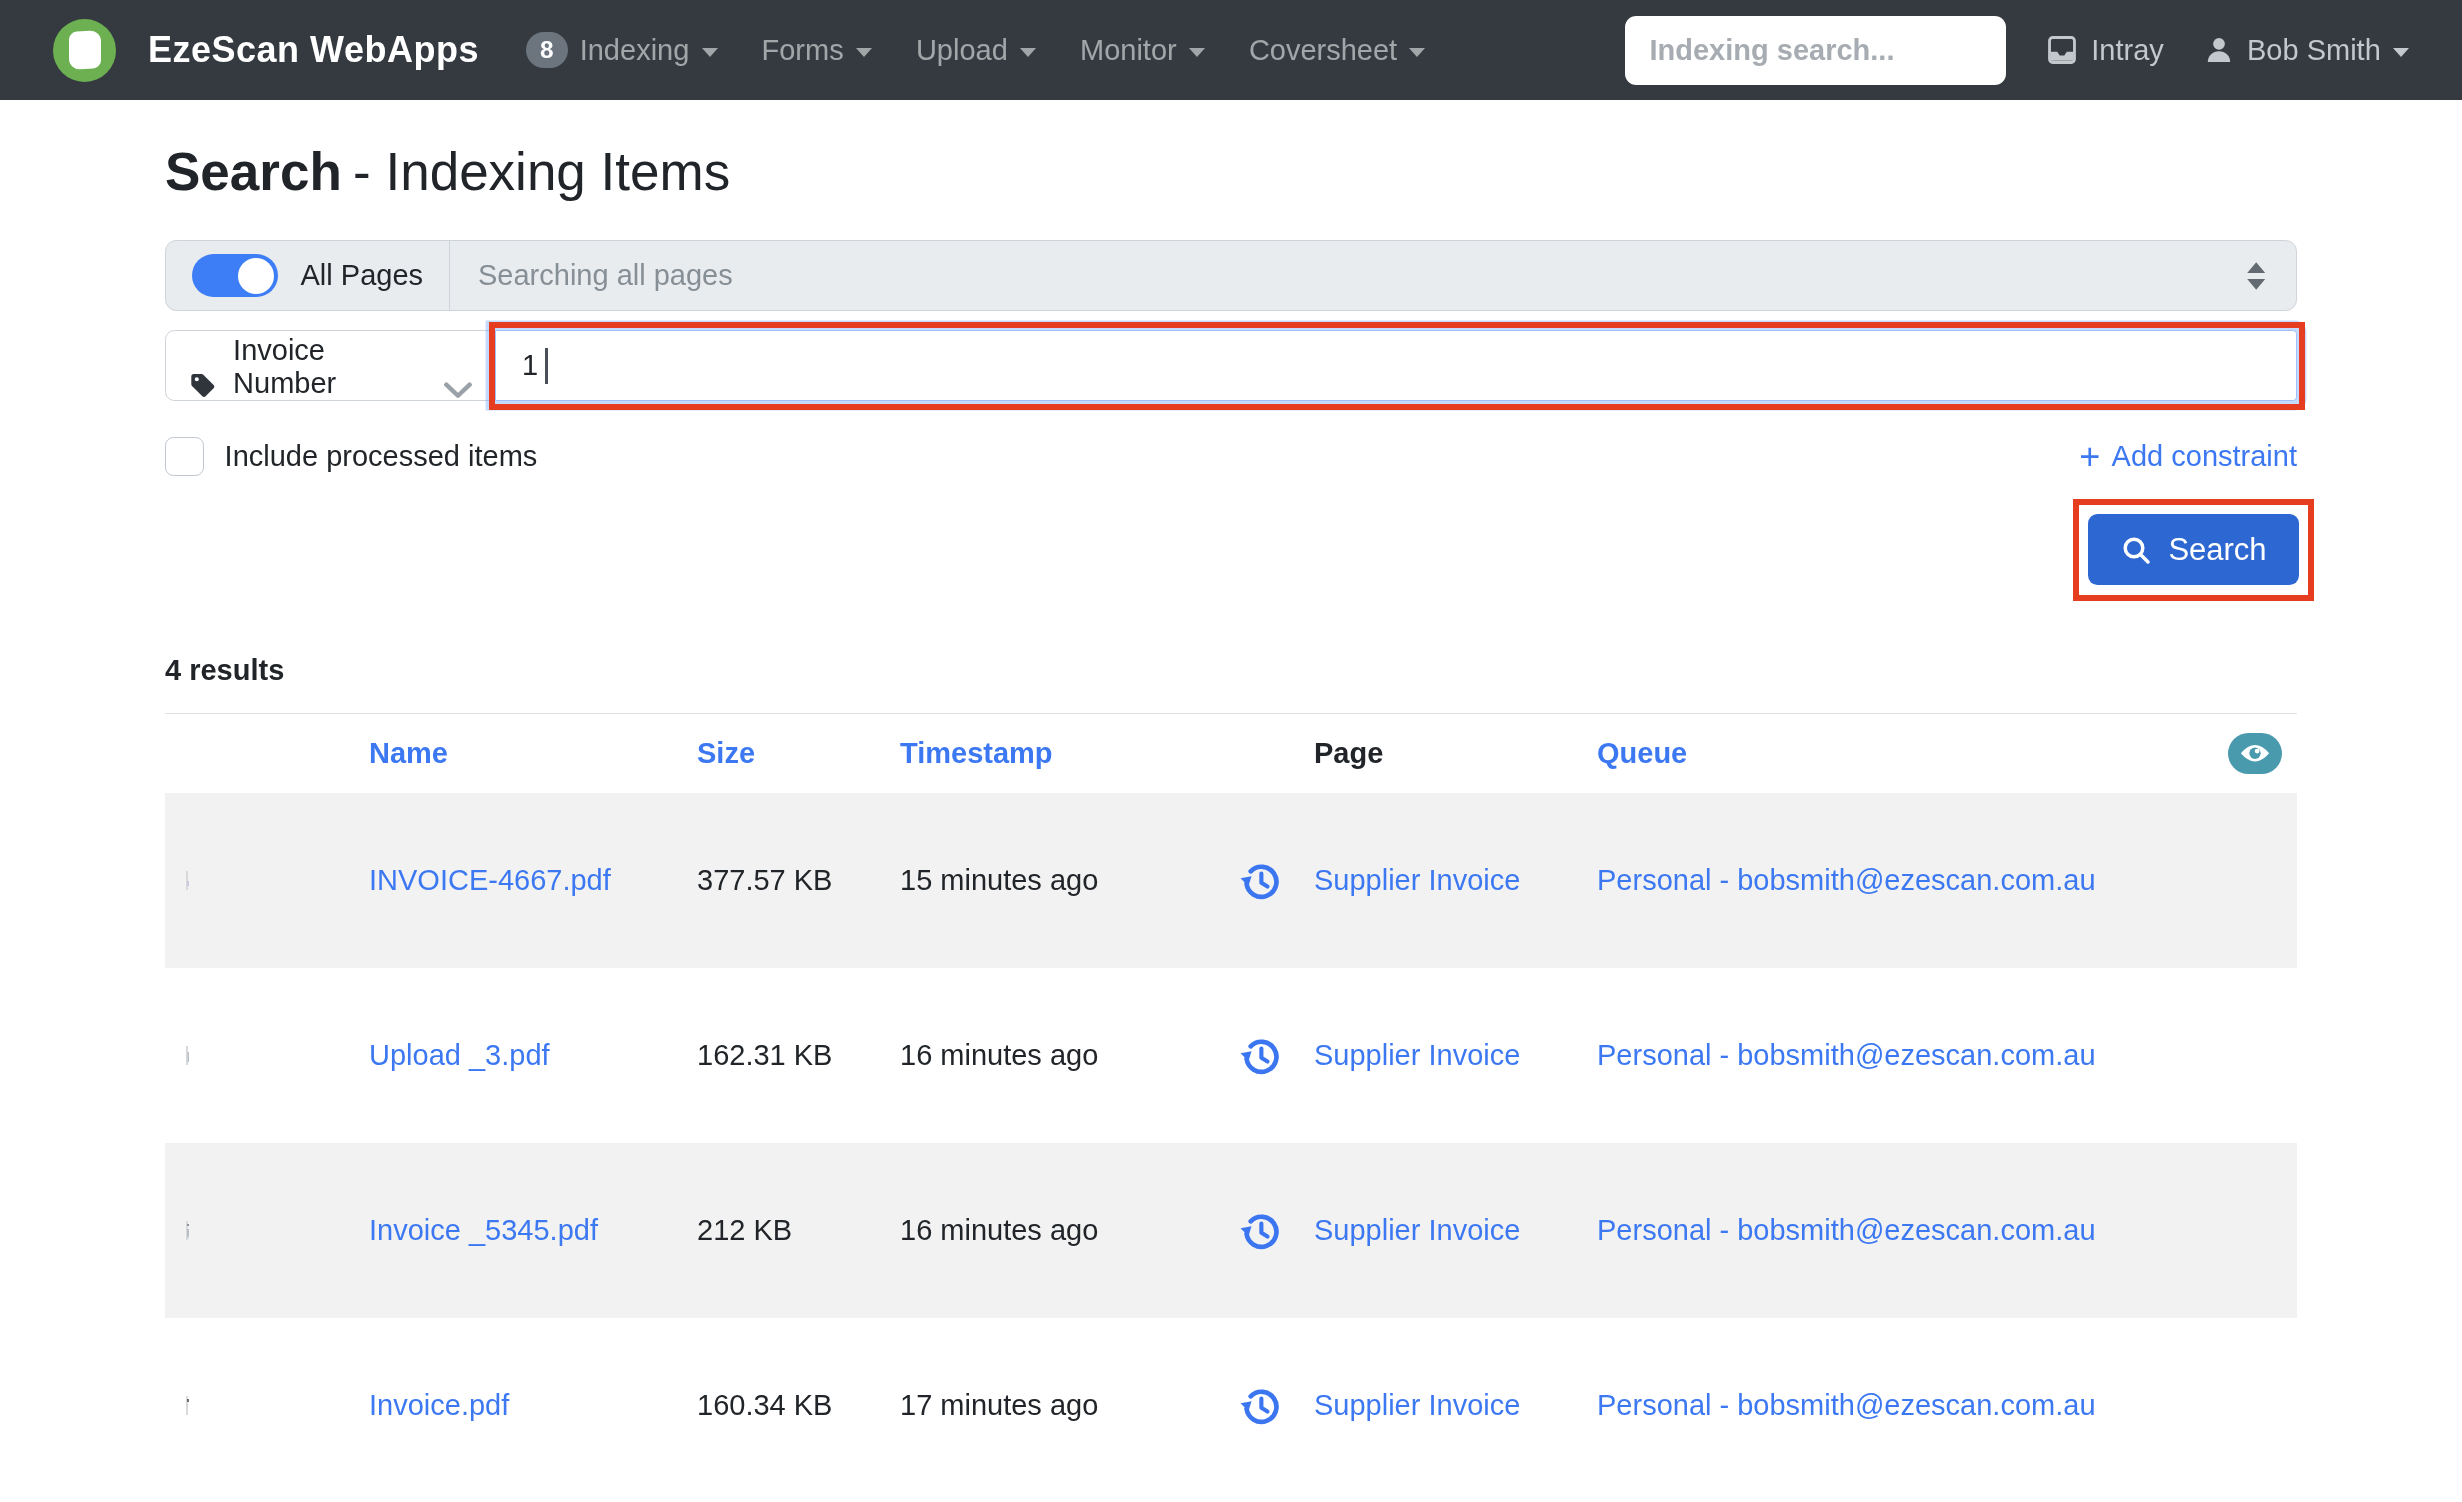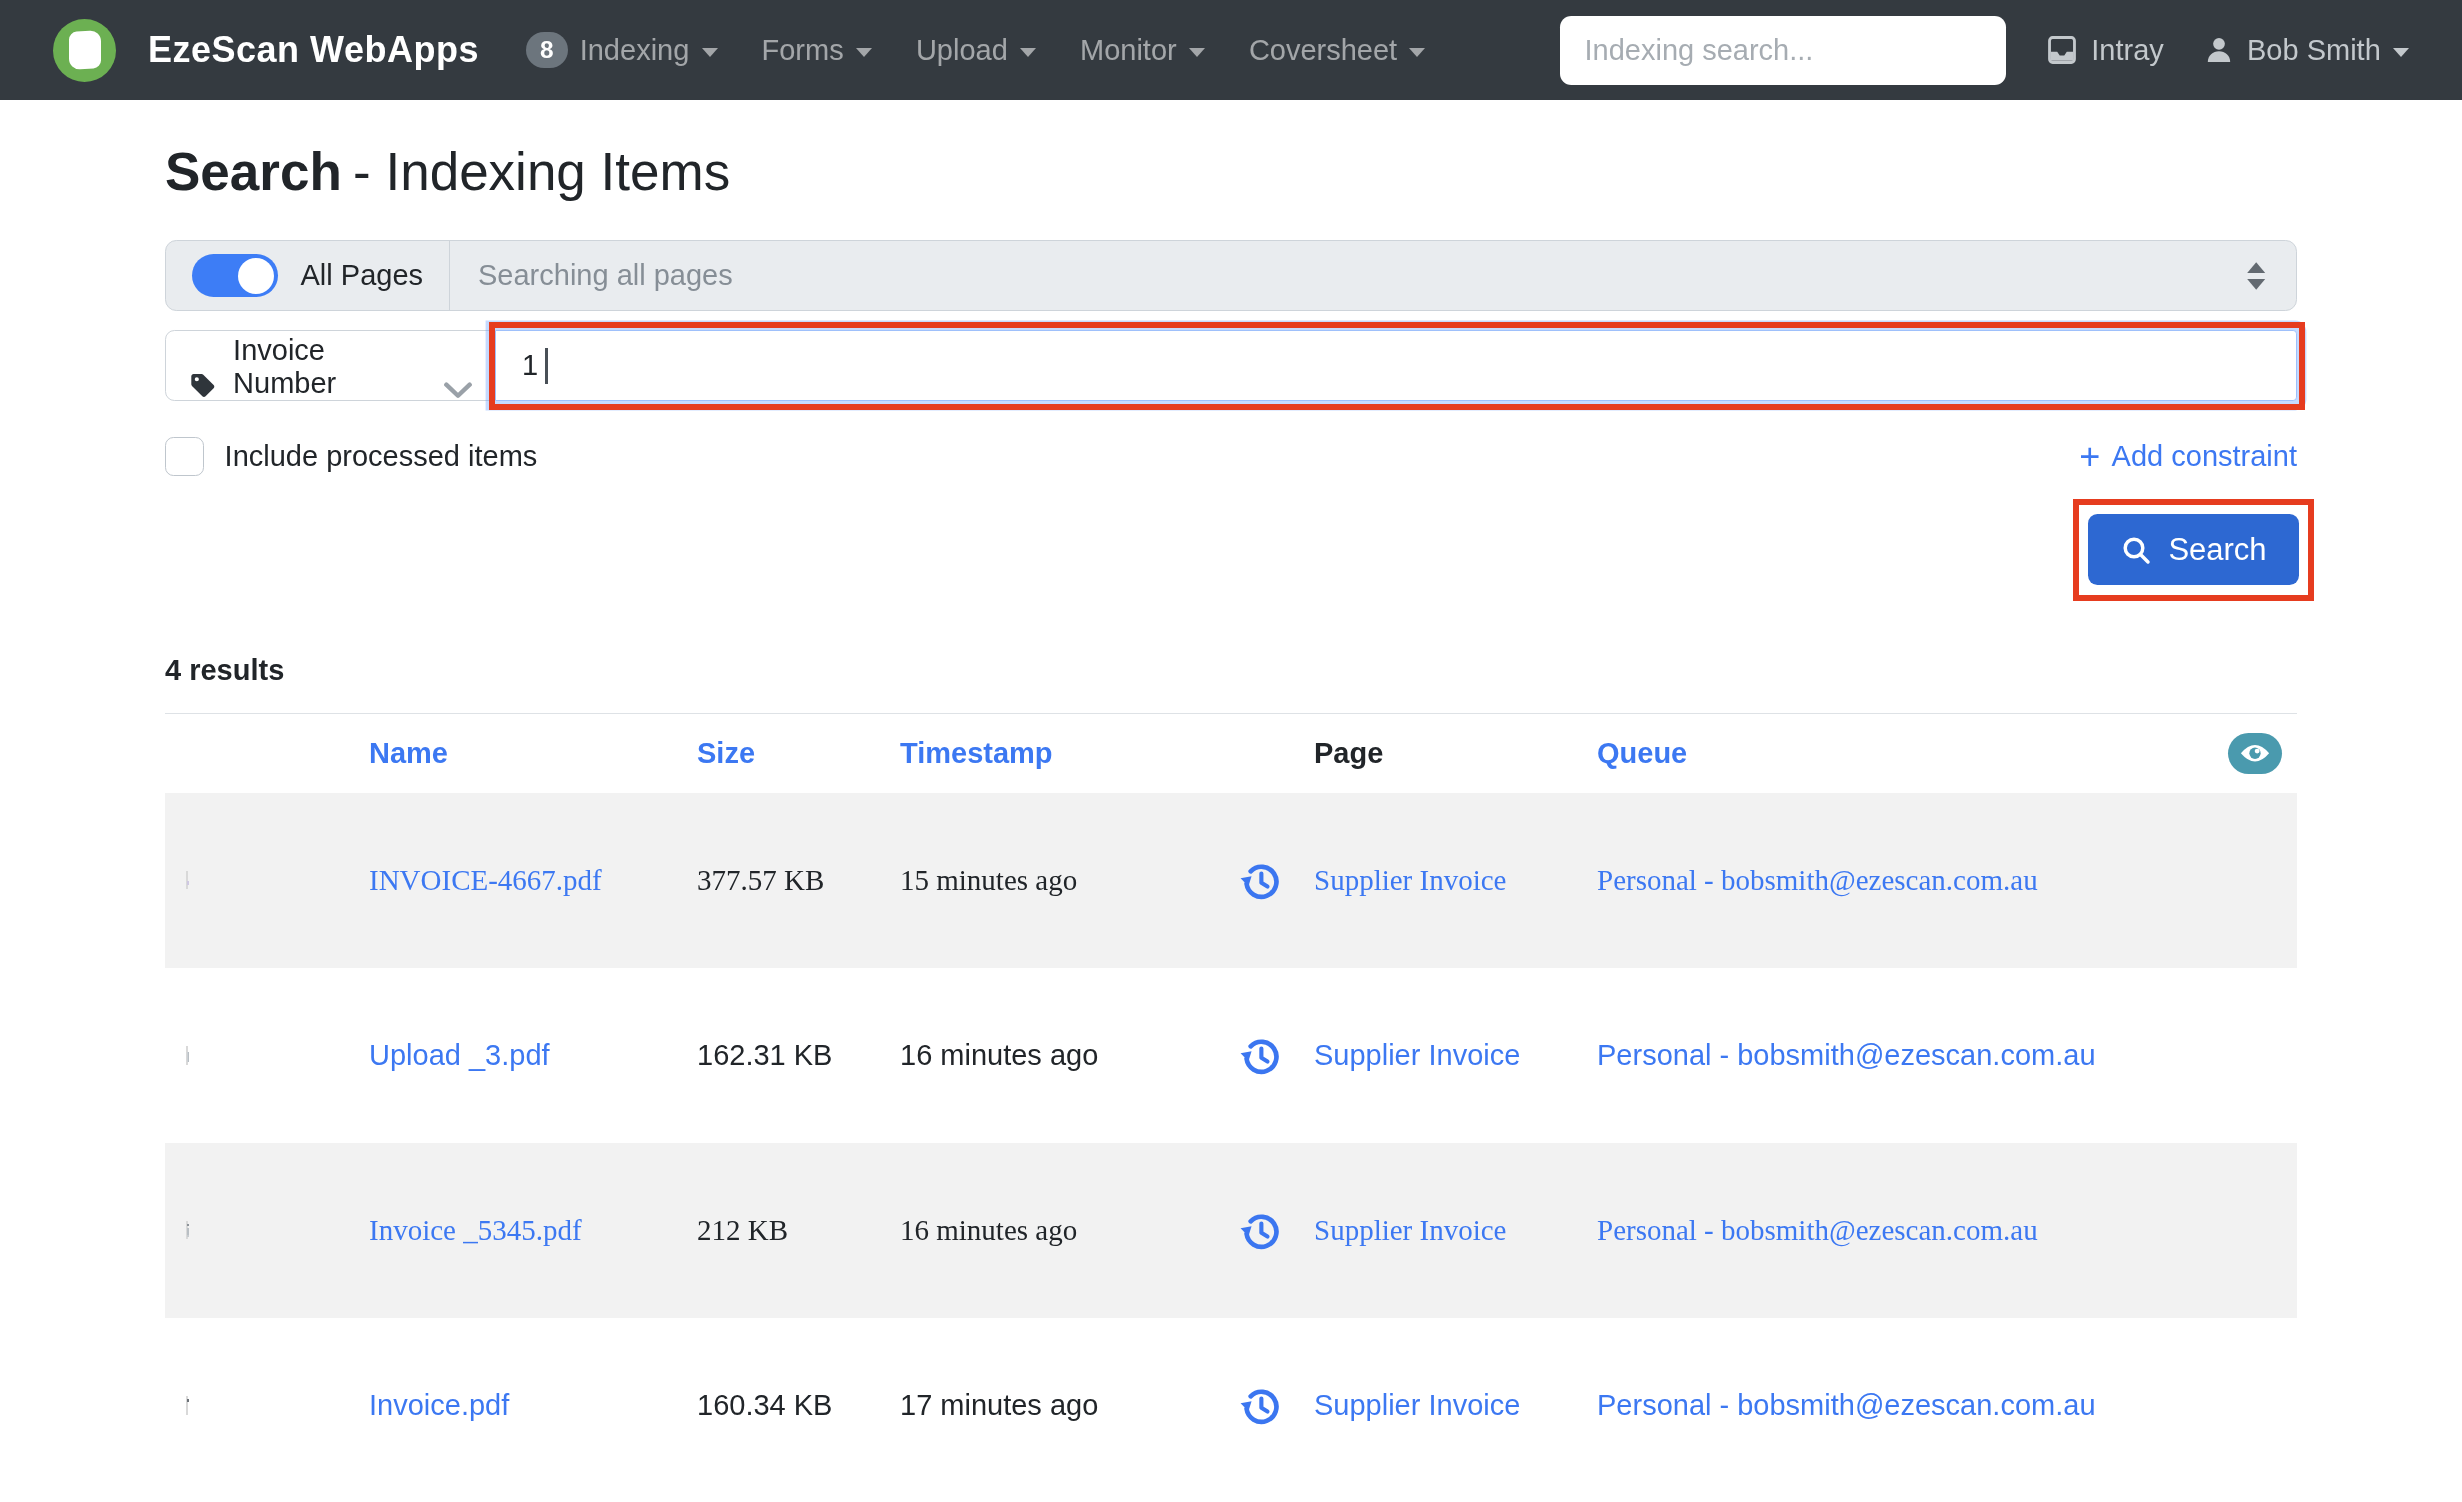--- a/index.html
+++ b/index.html
@@ -23,22 +23,22 @@
   .logo-glyph { width:32px; height:38px; background:#fff; border-radius:7.5px 11.3px 7.5px 11.3px; transform:skewY(-4deg); }
   .brand-name { color:#ffffff; font-size:36px; font-weight:700; letter-spacing:0.5px; white-space:nowrap; }
 
   .nav-menu { display:flex; align-items:center; }
   .nav-item { display:flex; align-items:center; gap:12.2px; color:rgba(255,255,255,.55); font-size:29px; margin-right:44px; cursor:pointer; white-space:nowrap; }
   .caret { width:0; height:0; border-left:8.4px solid transparent; border-right:8.4px solid transparent; border-top:9.4px solid rgba(255,255,255,.55); margin-top:4.7px; }
   .nav-badge { background:#6c757d; color:#fff; font-size:24.4px; font-weight:700; border-radius:20.6px; padding:5.6px 14px; line-height:1; }
 
   .nav-right { margin-left:auto; display:flex; align-items:center; }
   .nav-search-input {
-    width:446px; height:69px; border:none; border-radius:11.3px;
-    padding:0 24.4px; font-size:29px; font-family:inherit; color:#212529; outline:none;
+    width:381px; height:69px; border:none; border-radius:11.3px;
+    padding:0 24.4px; font-size:29px; font-family:inherit; color:#212529; outline:none;font-weight:bold;
   }
   .nav-search-input::placeholder { color:#a6acb2; }
   .nav-util { display:flex; align-items:center; gap:12.2px; color:#c3c8cc; font-size:29px; margin-left:39px; cursor:pointer; white-space:nowrap; }
   .nav-util .caret { border-top-color:#c3c8cc; }
 
   
   main { padding:0 165px; }
   .page-title { margin:43px 0 0; font-size:53px; line-height:1.1; }
   .title-main { font-weight:700; }
   .title-sub  { font-weight:300; margin-left:11.3px; }
@@ -92,21 +92,21 @@
     display:grid;
     grid-template-columns:204px 328px 203px 305px 109px 283px 1fr 90px;
     align-items:center;
   }
   .thead { height:79px; }
   .th { font-size:29px; font-weight:700; color:#212529; }
   .th.link { color:#3c78f2; cursor:pointer; }
   .eye-btn { width:54px; height:41px; border-radius:20.6px; background:#4a9aae; display:flex; align-items:center; justify-content:center; justify-self:end; margin-right:15px; border:none; cursor:pointer; }
 
   .data-row { height:175px; }
-  .data-row.striped { background:#f2f2f2;font-family:Liberation Serif, serif; }
+  .data-row.striped { background:#f2f2f2; }
   .cell-link { font-size:29px; color:#3c78f2; text-decoration:none; cursor:pointer; }
   .cell-text { font-size:29px; color:#212529; }
   .history-btn { background:none; border:none; cursor:pointer; justify-self:center; display:flex; padding:0; }
 
   
   .thumb-cell { padding-left:20.6px; }
   .thumb { width:90px; height:129px; background:#fff; border:0.9px solid #d9d9d9; position:relative; overflow:hidden; cursor:pointer; }
   .thumb i { position:absolute; display:block; }
   
   .t1-a { left:52%; top:7%;  width:40%; height:12%; background:#46307d; }

